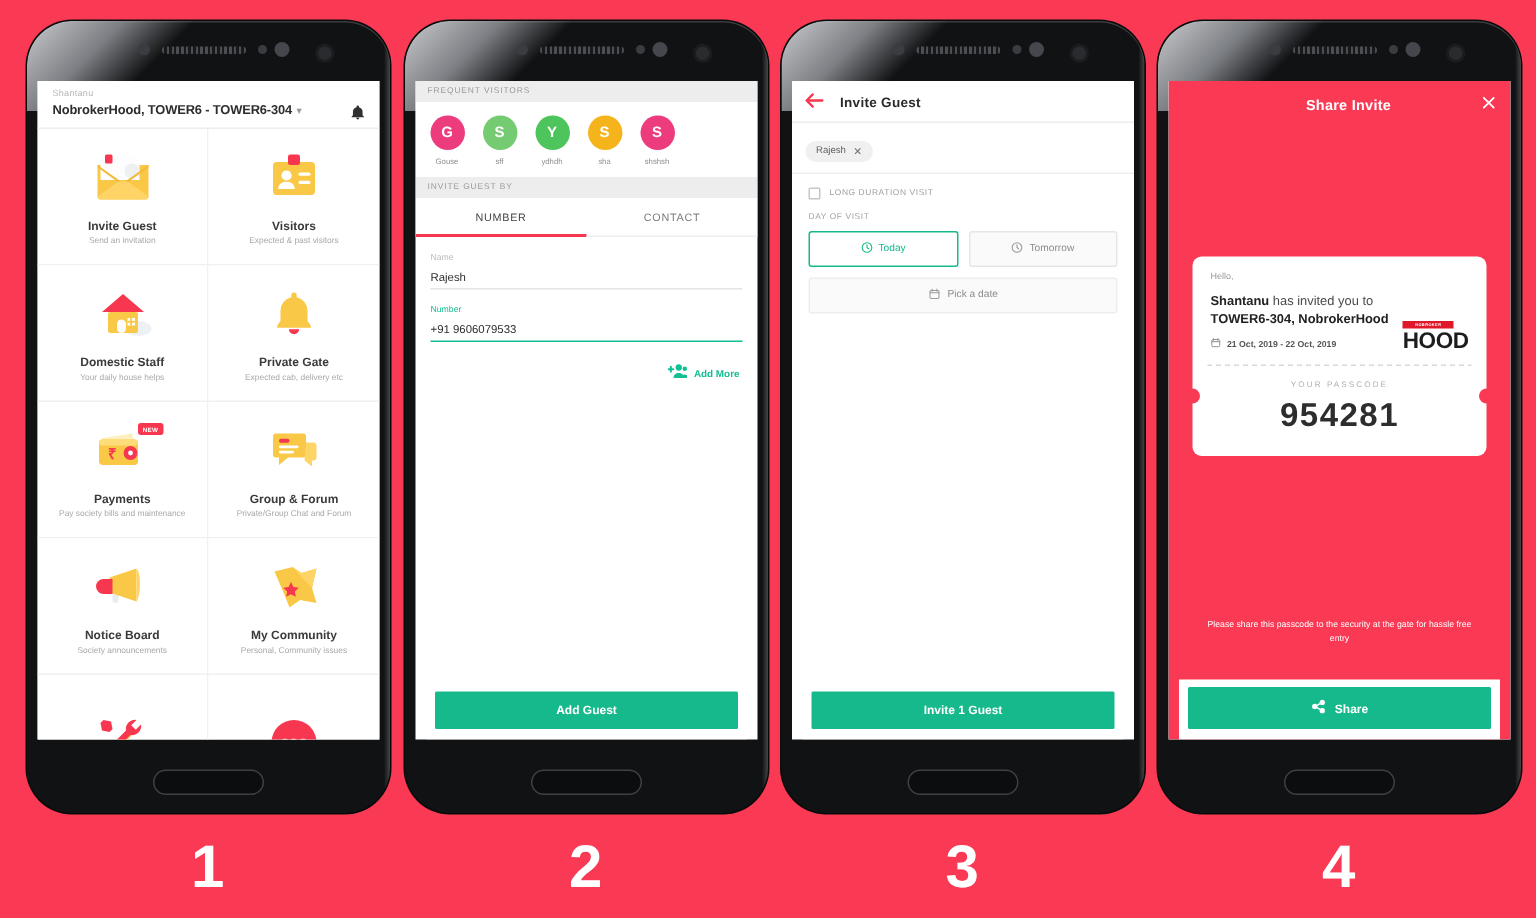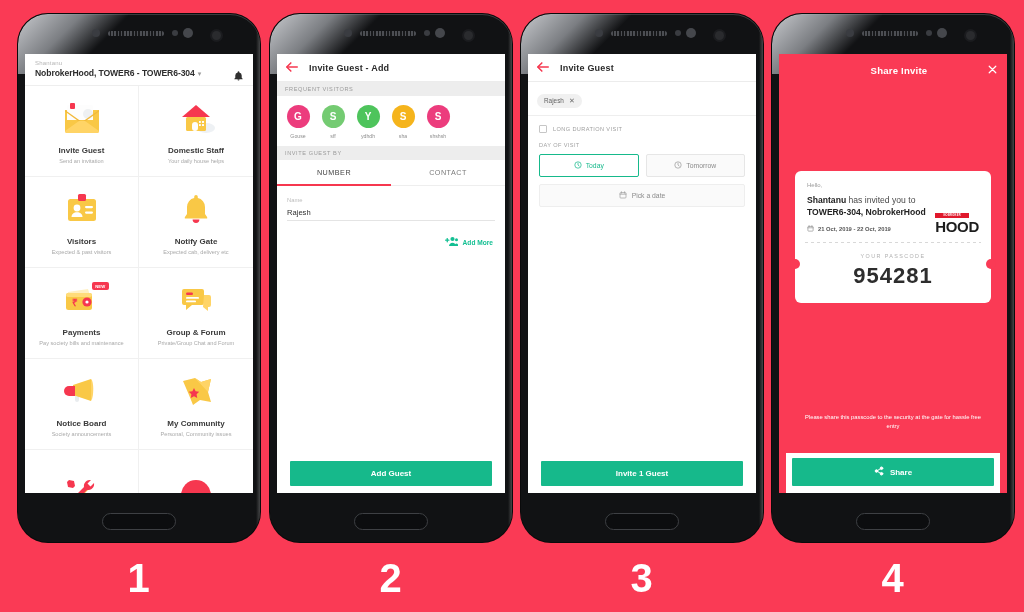--- a/index.html
+++ b/index.html
@@ -242,57 +242,57 @@
                 <path d="M4 9l17 12L38 9v1.5L21 22.8 4 10.5z" fill="#F2B93B"></path>
                 <path d="M4 30l14-10h6l14 10a2 2 0 0 1-2 2H6a2 2 0 0 1-2-2z" fill="#FFD466"></path>
               </svg>
             </div>
             <div class="cell-title">Invite Guest</div>
             <div class="cell-sub">Send an invitation</div>
           </div>
 
           <div class="cell">
             <div class="cell-icon">
+              <svg width="40" height="32" viewBox="0 0 40 32">
+                <rect x="6" y="6" width="28" height="22" rx="2.5" fill="#F9C846"></rect>
+                <rect x="16" y="1" width="8" height="7" rx="1.5" fill="#F6374F"></rect>
+                <circle cx="15" cy="15" r="3.4" fill="#fff"></circle>
+                <path d="M9.5 24c0-3.1 2.5-4.8 5.5-4.8s5.5 1.7 5.5 4.8z" fill="#fff"></path>
+                <rect x="23" y="13" width="8" height="2.2" rx="1.1" fill="#fff"></rect>
+                <rect x="23" y="18.5" width="8" height="2.2" rx="1.1" fill="#fff"></rect>
+              </svg>
+            </div>
+            <div class="cell-title">Visitors</div>
+            <div class="cell-sub">Expected &amp; past visitors</div>
+          </div>
+
+          <div class="cell">
+            <div class="cell-icon">
               <svg width="42" height="34" viewBox="0 0 42 34">
                 <ellipse cx="31" cy="27" rx="9" ry="5" fill="#eef1f4"></ellipse>
                 <rect x="11" y="16" width="20" height="14" rx="1.5" fill="#F9C846"></rect>
                 <path d="M21 4l14 12H7z" fill="#F6374F"></path>
                 <rect x="17" y="21" width="6" height="9" rx="3" fill="#fdfdfd"></rect>
                 <rect x="24" y="20" width="5" height="5" fill="#fdfdfd"></rect>
                 <rect x="25.8" y="20" width="1.2" height="5" fill="#F9C846"></rect>
                 <rect x="24" y="21.9" width="5" height="1.2" fill="#F9C846"></rect>
               </svg>
             </div>
             <div class="cell-title">Domestic Staff</div>
             <div class="cell-sub">Your daily house helps</div>
           </div>
 
           <div class="cell">
             <div class="cell-icon">
-              <svg width="40" height="32" viewBox="0 0 40 32">
-                <rect x="6" y="6" width="28" height="22" rx="2.5" fill="#F9C846"></rect>
-                <rect x="16" y="1" width="8" height="7" rx="1.5" fill="#F6374F"></rect>
-                <circle cx="15" cy="15" r="3.4" fill="#fff"></circle>
-                <path d="M9.5 24c0-3.1 2.5-4.8 5.5-4.8s5.5 1.7 5.5 4.8z" fill="#fff"></path>
-                <rect x="23" y="13" width="8" height="2.2" rx="1.1" fill="#fff"></rect>
-                <rect x="23" y="18.5" width="8" height="2.2" rx="1.1" fill="#fff"></rect>
-              </svg>
-            </div>
-            <div class="cell-title">Visitors</div>
-            <div class="cell-sub">Expected &amp; past visitors</div>
-          </div>
-
-          <div class="cell">
-            <div class="cell-icon">
               <svg width="34" height="34" viewBox="0 0 34 34">
                 <path d="M17 3a1.8 1.8 0 0 1 1.8 1.8v1.3A9 9 0 0 1 26 15v7l2.2 3.2v1.3H5.8v-1.3L8 22v-7a9 9 0 0 1 7.2-8.9V4.8A1.8 1.8 0 0 1 17 3z" fill="#F9C846"></path>
                 <path d="M13.6 27.5h6.8a3.4 3.4 0 0 1-6.8 0z" fill="#F6374F"></path>
               </svg>
             </div>
-            <div class="cell-title">Notify Gate</div>
+            <div class="cell-title">Private Gate</div>
             <div class="cell-sub">Expected cab, delivery etc</div>
           </div>
 
           <div class="cell">
             <div class="cell-icon">
               <svg width="42" height="34" viewBox="0 0 42 34">
                 <path d="M7 9l20-3 1.6 5H7z" fill="#FFF0C2"></path>
                 <rect x="5" y="10" width="26" height="17" rx="2.5" fill="#F9C846"></rect>
                 <rect x="5" y="10" width="26" height="4" rx="2" fill="#FFDC7A"></rect>
                 <circle cx="26" cy="19" r="4.6" fill="#F6374F"></circle>
@@ -371,29 +371,20 @@
       <div class="topbar">
         <div class="cam"></div>
         <div class="speaker"></div>
         <div class="sensor1"></div>
         <div class="sensor2"></div>
         <div class="sensor3"></div>
       </div>
       <div class="home"></div>
 
       <div class="screen">
-        <div class="appbar">
-          <span class="backarrow">
-            <svg width="14" height="12" viewBox="0 0 24 20" fill="none" stroke="#F6374F" stroke-width="2.6" stroke-linecap="round" stroke-linejoin="round">
-                <path d="M21 10H4"></path>
-                <path d="M10 3L3 10l7 7"></path>
-              </svg>
-          </span>
-          <span class="appbar-title">Invite Guest - Add</span>
-        </div>
 
         <div class="sec-head">FREQUENT VISITORS</div>
 
         <div class="visitors">
           <div class="visitor">
             <div class="avatar" style="background:#EC3C7D">G</div>
             <div class="visitor-name">Gouse</div>
           </div>
           <div class="visitor">
             <div class="avatar" style="background:#74CB72">S</div>
@@ -419,20 +410,25 @@
           <div class="tab active">NUMBER</div>
           <div class="tab">CONTACT</div>
         </div>
 
         <div class="field">
           <div class="field-label">Name</div>
           <div class="field-value">Rajesh</div>
           <div class="field-line"></div>
         </div>
 
+        <div class="field">
+          <div class="field-label on">Number</div>
+          <div class="field-value">+91 9606079533</div>
+          <div class="field-line on"></div>
+        </div>
 
         <div class="addmore">
           <span>
             <svg width="13" height="11" viewBox="0 0 26 22" fill="#13BF92">
               <circle cx="15" cy="6" r="4.2"></circle>
                 <path d="M8 20c0-4 3.3-6.6 7-6.6s7 2.6 7 6.6z"></path>
               <circle cx="23" cy="7.5" r="3"></circle>
                 <path d="M19 20c0-3 2-4.8 4-4.8s4 1.8 4 4.8z"></path>
               <rect x="0" y="7" width="9" height="2.6" rx="1.3"></rect>
                 <rect x="3.2" y="3.8" width="2.6" height="9" rx="1.3"></rect>

